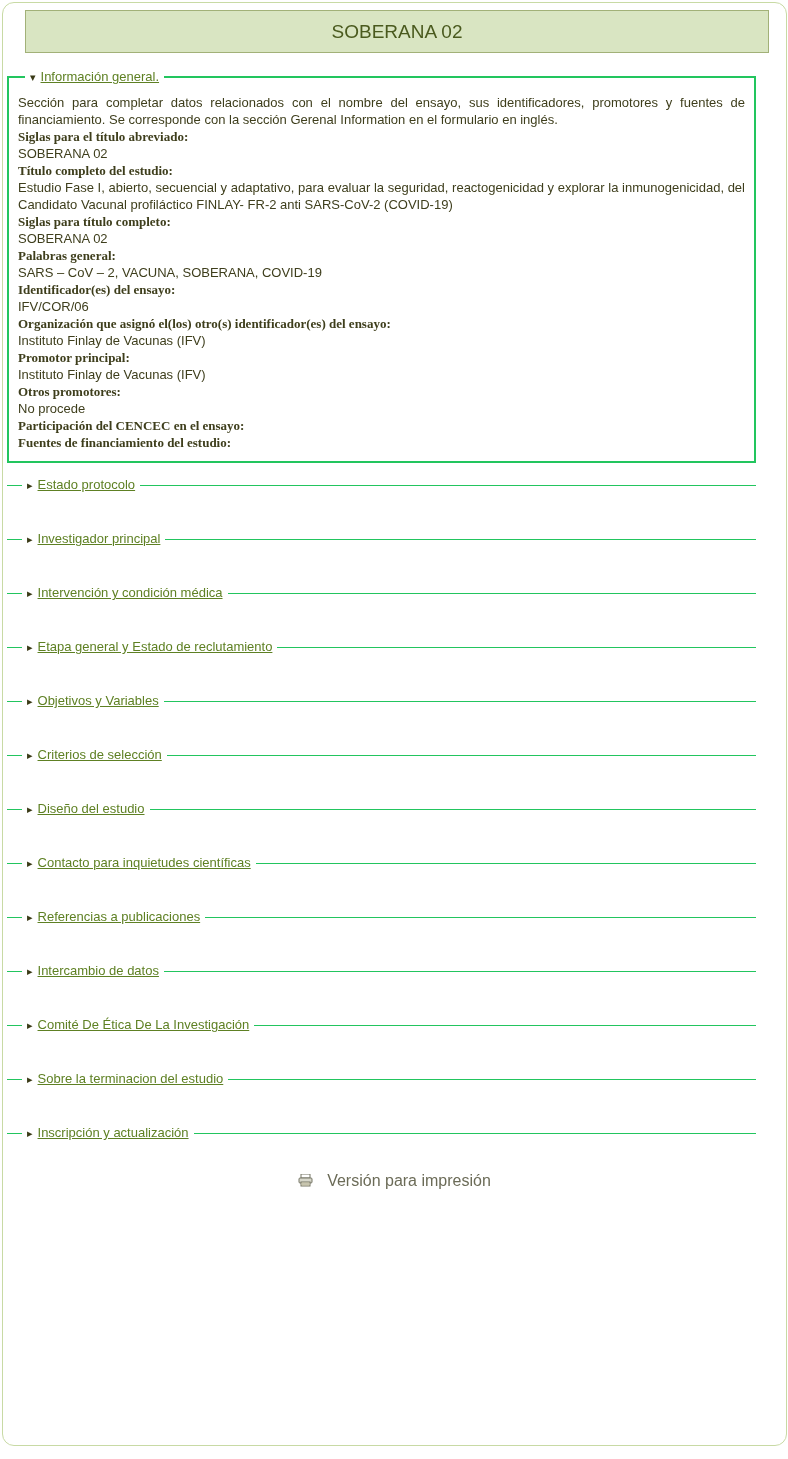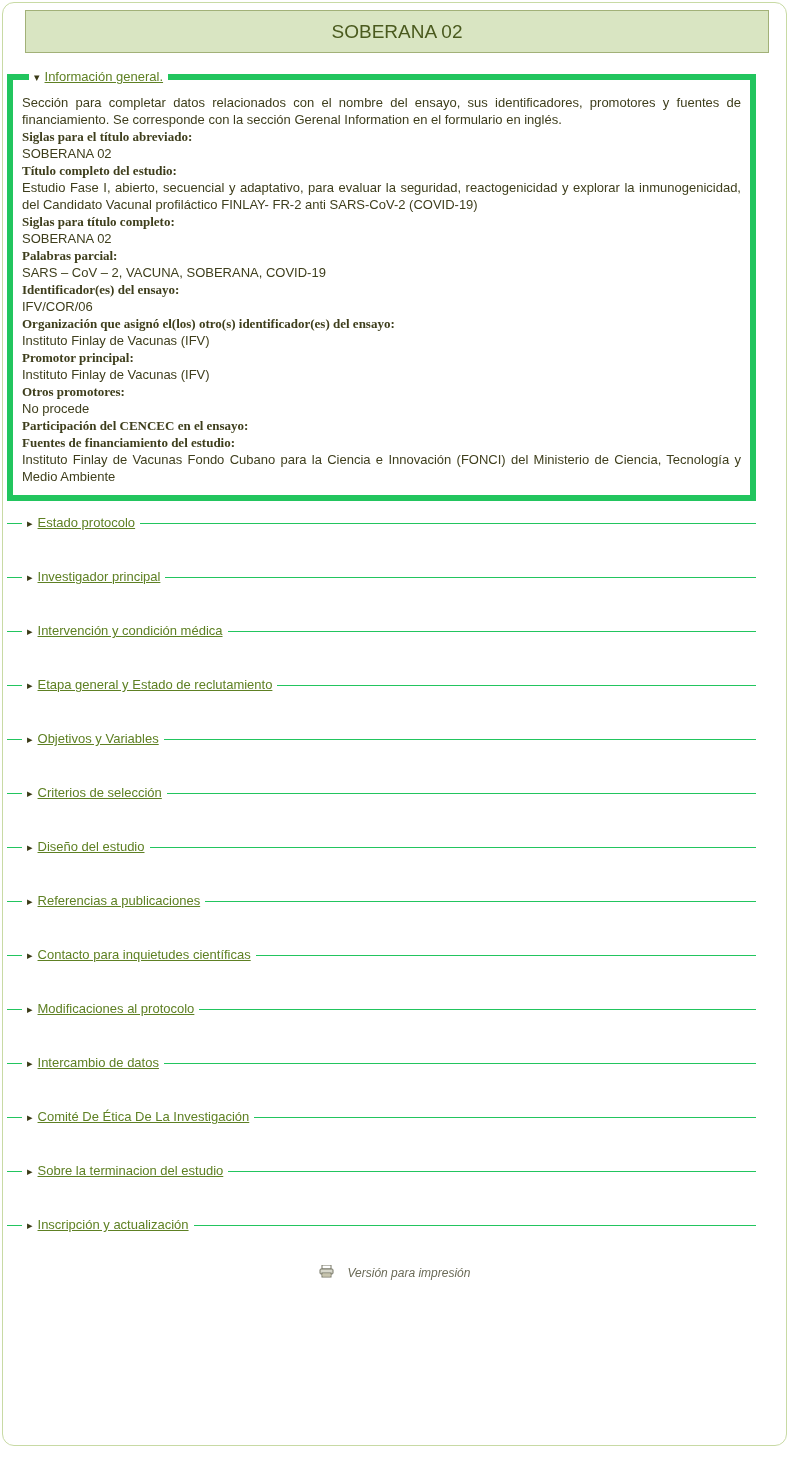--- a/index.html
+++ b/index.html
@@ -24,21 +24,21 @@
     background: #d9e5c2;
     border: 1px solid #a2b178;
     text-align: center;
     font-size: 19px;
     color: #4a5a1e;
     padding: 10px 0 9px 0;
   }
   fieldset.section {
     min-inline-size: 0;
     margin: 0 30px 0 4px;
-    border: 6px solid #22c55e;
+    border: 2px solid #22c55e;
     padding: 0 8px;
   }
   fieldset.expanded {
     margin-top: 16px;
     padding: 2px 9px 10px 9px;
   }
   fieldset.collapsed {
     border-width: 1px 0 0 0;
     height: 40px;
     margin-top: 14px;
@@ -75,24 +75,23 @@
     text-align: justify;
   }
   .print-row {
     text-align: center;
     margin-top: 6px;
     height: 20px;
     line-height: 20px;
   }
   .print-icon { display: inline-block; vertical-align: middle; }
   a.print-link {
-    font-style: italic;
     color: #6b6b57;
     text-decoration: none;
-    font-size: 12px;
+    font-size: 16px;
     margin-left: 14px;
   }
 </style>
 </head>
 <body>
 
 <div class="page">
 
   <div class="title-bar">SOBERANA 02</div>
 
@@ -102,33 +101,32 @@
     </legend>
     <div class="content">
       <p class="intro">Sección para completar datos relacionados con el nombre del ensayo, sus identificadores, promotores y fuentes de financiamiento. Se corresponde con la sección Gerenal Information en el formulario en inglés.</p>
       <div id="fields">
           <div class="f-label">Siglas para el título abreviado:</div>
           <div class="f-value">SOBERANA 02</div>
           <div class="f-label">Título completo del estudio:</div>
           <div class="f-value">Estudio Fase I, abierto, secuencial y adaptativo, para evaluar la seguridad, reactogenicidad y explorar la inmunogenicidad, del Candidato Vacunal profiláctico FINLAY- FR-2 anti SARS-CoV-2 (COVID-19)</div>
           <div class="f-label">Siglas para título completo:</div>
           <div class="f-value">SOBERANA 02</div>
-          <div class="f-label">Palabras parcial:</div>
+          <div class="f-label">Palabras general:</div>
           <div class="f-value">SARS – CoV – 2, VACUNA, SOBERANA, COVID-19</div>
           <div class="f-label">Identificador(es) del ensayo:</div>
           <div class="f-value">IFV/COR/06</div>
           <div class="f-label">Organización que asignó el(los) otro(s) identificador(es) del ensayo:</div>
           <div class="f-value">Instituto Finlay de Vacunas (IFV)</div>
           <div class="f-label">Promotor principal:</div>
           <div class="f-value">Instituto Finlay de Vacunas (IFV)</div>
           <div class="f-label">Otros promotores:</div>
           <div class="f-value">No procede</div>
           <div class="f-label">Participación del CENCEC en el ensayo:</div>
           <div class="f-label">Fuentes de financiamiento del estudio:</div>
-          <div class="f-value">Instituto Finlay de Vacunas Fondo Cubano para la Ciencia e Innovación (FONCI) del Ministerio de Ciencia, Tecnología y Medio Ambiente</div>
         </div>
     </div>
   </fieldset>
 
   <div id="sections-list">
       <fieldset class="section collapsed">
         <legend><span class="tri">▸</span><a href="#" class="sec-link">Estado protocolo</a></legend>
       </fieldset>
       <fieldset class="section collapsed">
         <legend><span class="tri">▸</span><a href="#" class="sec-link">Investigador principal</a></legend>
@@ -142,27 +140,24 @@
       <fieldset class="section collapsed">
         <legend><span class="tri">▸</span><a href="#" class="sec-link">Objetivos y Variables</a></legend>
       </fieldset>
       <fieldset class="section collapsed">
         <legend><span class="tri">▸</span><a href="#" class="sec-link">Criterios de selección</a></legend>
       </fieldset>
       <fieldset class="section collapsed">
         <legend><span class="tri">▸</span><a href="#" class="sec-link">Diseño del estudio</a></legend>
       </fieldset>
       <fieldset class="section collapsed">
-        <legend><span class="tri">▸</span><a href="#" class="sec-link">Referencias a publicaciones</a></legend>
-      </fieldset>
-      <fieldset class="section collapsed">
         <legend><span class="tri">▸</span><a href="#" class="sec-link">Contacto para inquietudes científicas</a></legend>
       </fieldset>
       <fieldset class="section collapsed">
-        <legend><span class="tri">▸</span><a href="#" class="sec-link">Modificaciones al protocolo</a></legend>
+        <legend><span class="tri">▸</span><a href="#" class="sec-link">Referencias a publicaciones</a></legend>
       </fieldset>
       <fieldset class="section collapsed">
         <legend><span class="tri">▸</span><a href="#" class="sec-link">Intercambio de datos</a></legend>
       </fieldset>
       <fieldset class="section collapsed">
         <legend><span class="tri">▸</span><a href="#" class="sec-link">Comité De Ética De La Investigación</a></legend>
       </fieldset>
       <fieldset class="section collapsed">
         <legend><span class="tri">▸</span><a href="#" class="sec-link">Sobre la terminacion del estudio</a></legend>
       </fieldset>

